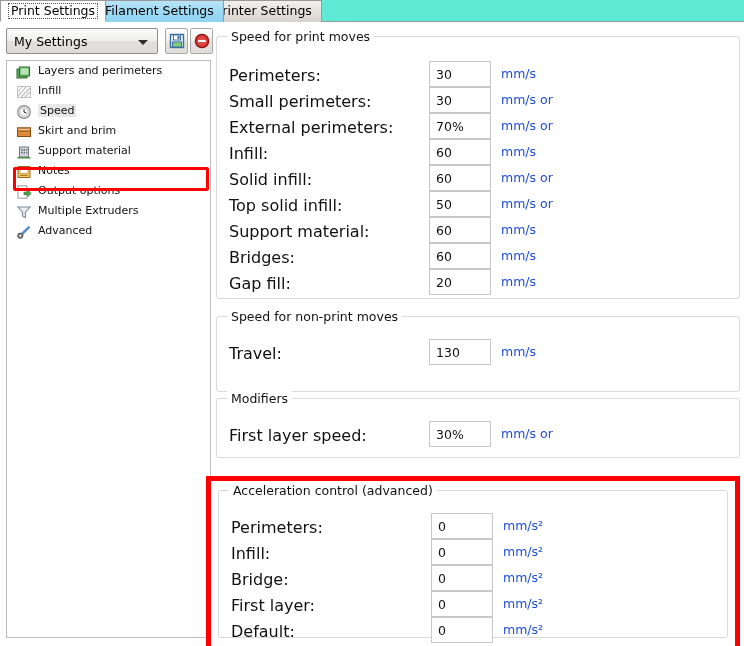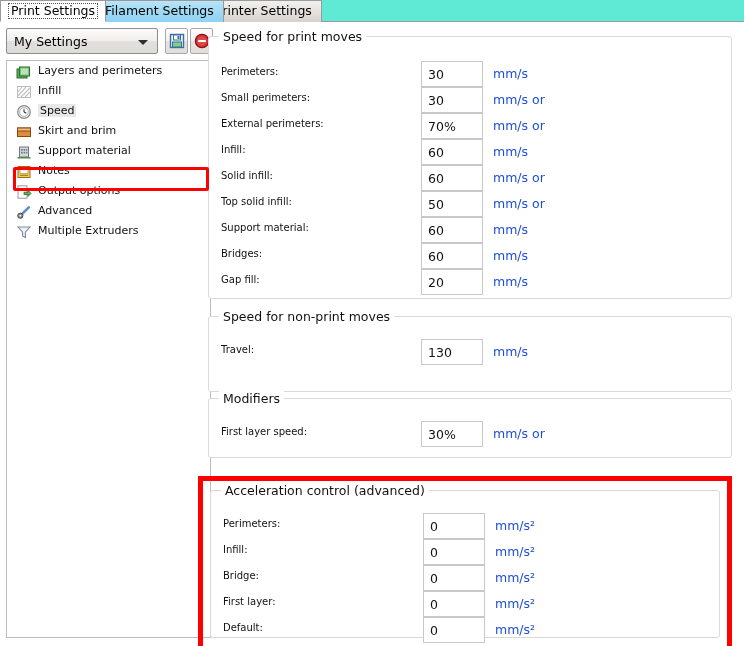--- a/index.html
+++ b/index.html
@@ -143,21 +143,21 @@
     width: 196px; height: 24px;
     box-sizing: border-box;
     border: 3px solid #ff0000;
     border-radius: 2px;
     pointer-events: none;
     z-index: 5;
   }
 
   
   .rightcol {
-    position: absolute; left: 208px; top: 6px;
+    position: absolute; left: 216px; top: 6px;
     width: 524px; height: 612px;
   }
   .group {
     position: absolute;
     box-sizing: border-box;
     border: 1px solid #d9d9d9;
     border-radius: 3px;
     background: #ffffff;
   }
   .group > .glabel {
@@ -170,21 +170,21 @@
     white-space: nowrap;
   }
   .field-row {
     position: absolute;
     left: 0;
     height: 26px;
     width: 100%;
   }
   .field-label {
     position: absolute; left: 12px; top: 5px;
-    font-size: 10px;
+    font-size: 16px;
     color: #111;
     white-space: nowrap;
   }
   .field-input {
     position: absolute; top: 0;
     left: 212px;
     width: 62px; height: 26px;
     box-sizing: border-box;
     border: 1px solid #c8c8c8;
     background: #ffffff;
@@ -346,35 +346,35 @@
               </g>
               <path d="M8 8.2 L12 8.2 L12 6.3 L15 9.4 L12 12.4 L12 10.6 L8 10.6 Z" fill="#54b054" stroke="#2f6b2f" stroke-width="0.8"></path>
             </svg>
           </span>
           <span class="tlabel">Output options</span>
         </div>
 
         <div class="tree-item">
           <span class="ic">
             <svg width="16" height="16" viewBox="0 0 16 16">
+              <path d="M2 3 L14 3 L9.4 8.2 L9.4 13.6 L6.6 12 L6.6 8.2 Z" fill="#eef2f6" stroke="#7d8b99" stroke-width="1.1"></path>
+            </svg>
+          </span>
+          <span class="tlabel">Multiple Extruders</span>
+        </div>
+
+        <div class="tree-item">
+          <span class="ic">
+            <svg width="16" height="16" viewBox="0 0 16 16">
               <line x1="5.5" y1="10.5" x2="12.8" y2="3.4" stroke="#5b8fc9" stroke-width="2.6" stroke-linecap="round"></line>
               <circle cx="4.3" cy="11.7" r="2.6" fill="#8a8a8a" stroke="#4d4d4d" stroke-width="1"></circle>
               <circle cx="4.3" cy="11.7" r="0.9" fill="#ffffff"></circle>
             </svg>
           </span>
           <span class="tlabel">Advanced</span>
-        </div>
-
-        <div class="tree-item">
-          <span class="ic">
-            <svg width="16" height="16" viewBox="0 0 16 16">
-              <path d="M2 3 L14 3 L9.4 8.2 L9.4 13.6 L6.6 12 L6.6 8.2 Z" fill="#eef2f6" stroke="#7d8b99" stroke-width="1.1"></path>
-            </svg>
-          </span>
-          <span class="tlabel">Multiple Extruders</span>
         </div>
 
       </div>
       <div class="redring-speed"></div>
     </div>
   </div>
 
   <div class="rightcol">
 
     <div class="group" style="left:0; top:8px; width:524px; height:263px;">

